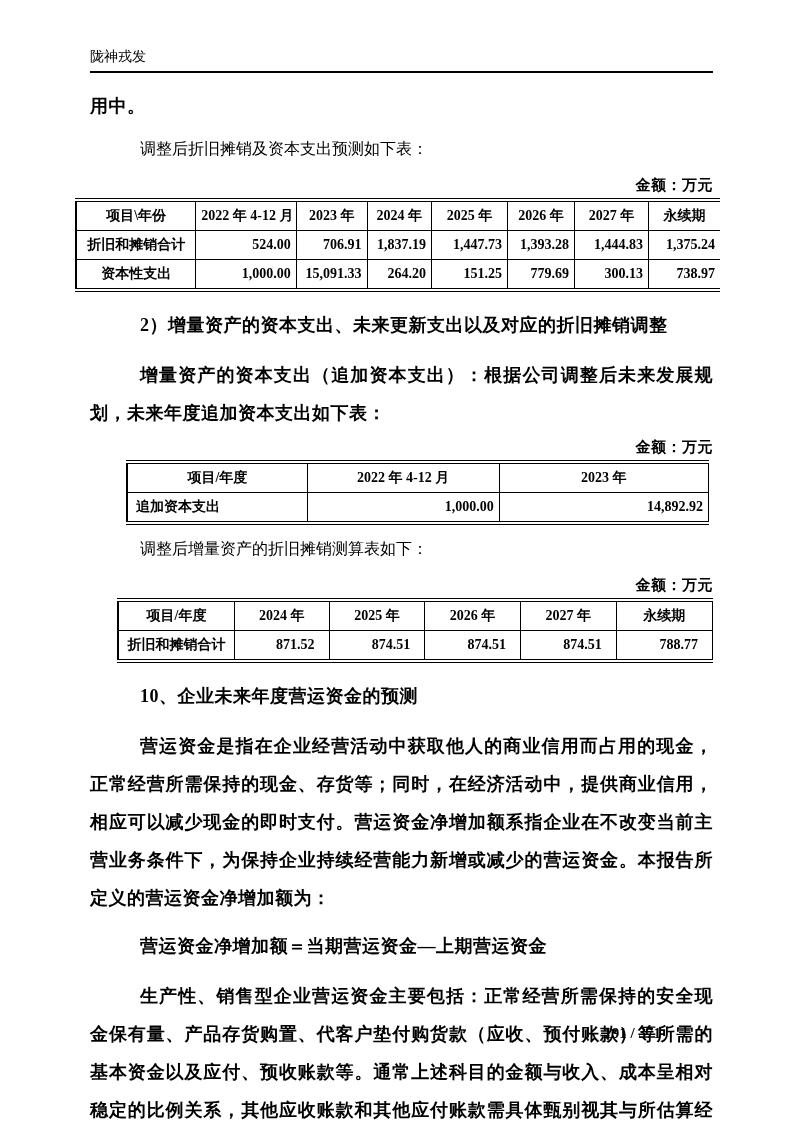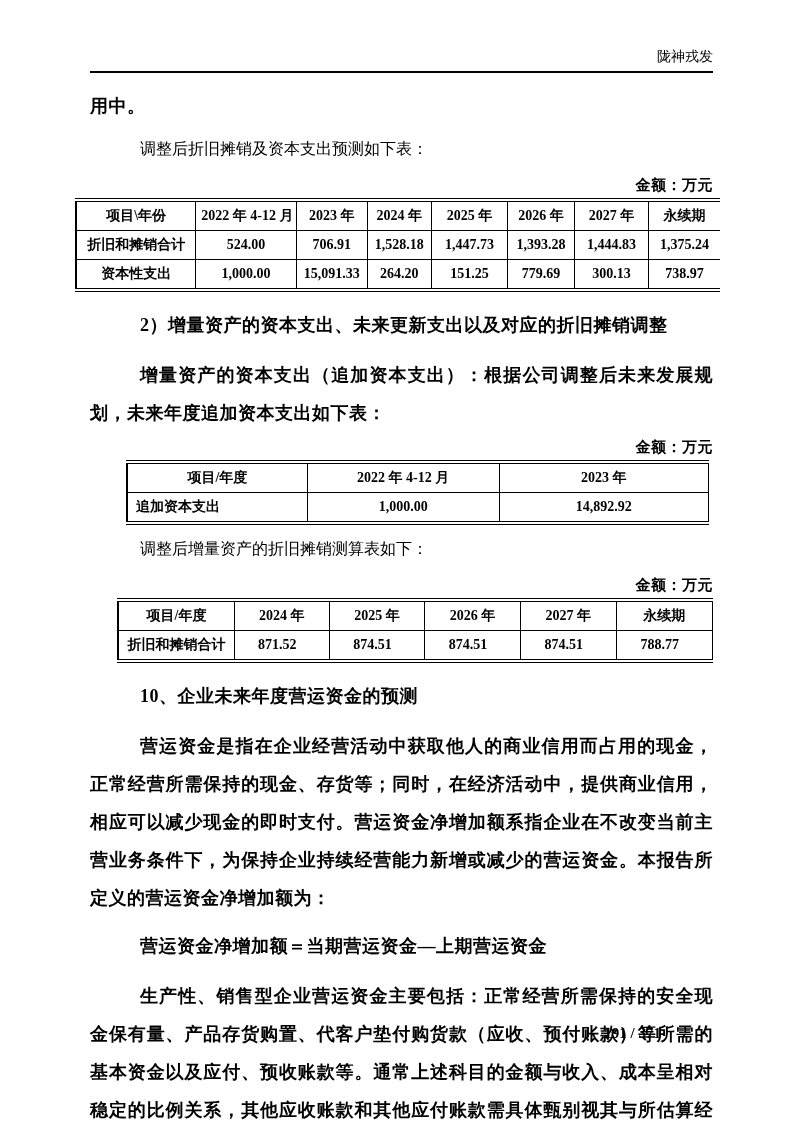--- a/index.html
+++ b/index.html
@@ -5,21 +5,21 @@
   html,body { margin:0; padding:0; background:#ffffff; }
   .page {
     position:relative; width:793px; height:1122px; margin:0 auto;
     background:#ffffff; color:#000;
     font-family:"Liberation Serif","DejaVu Serif",serif;
     overflow:hidden;
   }
   
   .pg-header {
     margin:48px 80px 0 90px;
-    display:flex; justify-content:flex-end; align-items:flex-end;
+    display:flex; justify-content:flex-start; align-items:flex-end;
     font-size:14px; font-weight:normal;
     border-bottom:2px solid #000; padding-bottom:5px;
   }
   
   .content { padding:0 80px 0 90px; }
   .para, .heading, .formula, .cont {
     font-size:18px; font-weight:bold; letter-spacing:0.5px;
     line-height:38px; margin:0;
   }
   .cont { margin-top:14px; }
@@ -42,21 +42,21 @@
   }
   .doc-tbl th, .doc-tbl td {
     border:1px solid #000; height:26px; padding:1px 5px;
     white-space:nowrap; overflow:visible; text-align:center;
   }
   .doc-tbl tr:first-child th { border-top:0; }
   .doc-tbl tr:last-child td  { border-bottom:0; }
   .doc-tbl th:first-child, .doc-tbl td:first-child { border-left-width:2px; }
   .doc-tbl th:last-child,  .doc-tbl td:last-child  { border-right-width:1px; }
   .t1 .doc-tbl th:last-child, .t1 .doc-tbl td:last-child { border-right:0; }
-  .doc-tbl td.num { text-align:center; }
+  .doc-tbl td.num { text-align:right; }
   .t3 .doc-tbl td.num { padding-right:14px; }
   .t2 .doc-tbl td.rowlabel { text-align:left; padding-left:8px; }
   .t1 .doc-tbl td.rowlabel, .t3 .doc-tbl td.rowlabel { text-align:center; }
   
   .pg-footer {
     position:absolute; right:132px; bottom:80px;
     font-size:15px; font-weight:bold;
   }
 </style>
 </head>
@@ -97,21 +97,21 @@
               <th>2026 年</th>
               <th>2027 年</th>
               <th>永续期</th>
             </tr>
           </thead>
           <tbody>
             <tr>
               <td class="rowlabel">折旧和摊销合计</td>
               <td class="num">524.00</td>
               <td class="num">706.91</td>
-              <td class="num">1,528.18</td>
+              <td class="num">1,837.19</td>
               <td class="num">1,447.73</td>
               <td class="num">1,393.28</td>
               <td class="num">1,444.83</td>
               <td class="num">1,375.24</td>
             </tr>
             <tr>
               <td class="rowlabel">资本性支出</td>
               <td class="num">1,000.00</td>
               <td class="num">15,091.33</td>
               <td class="num">264.20</td>

